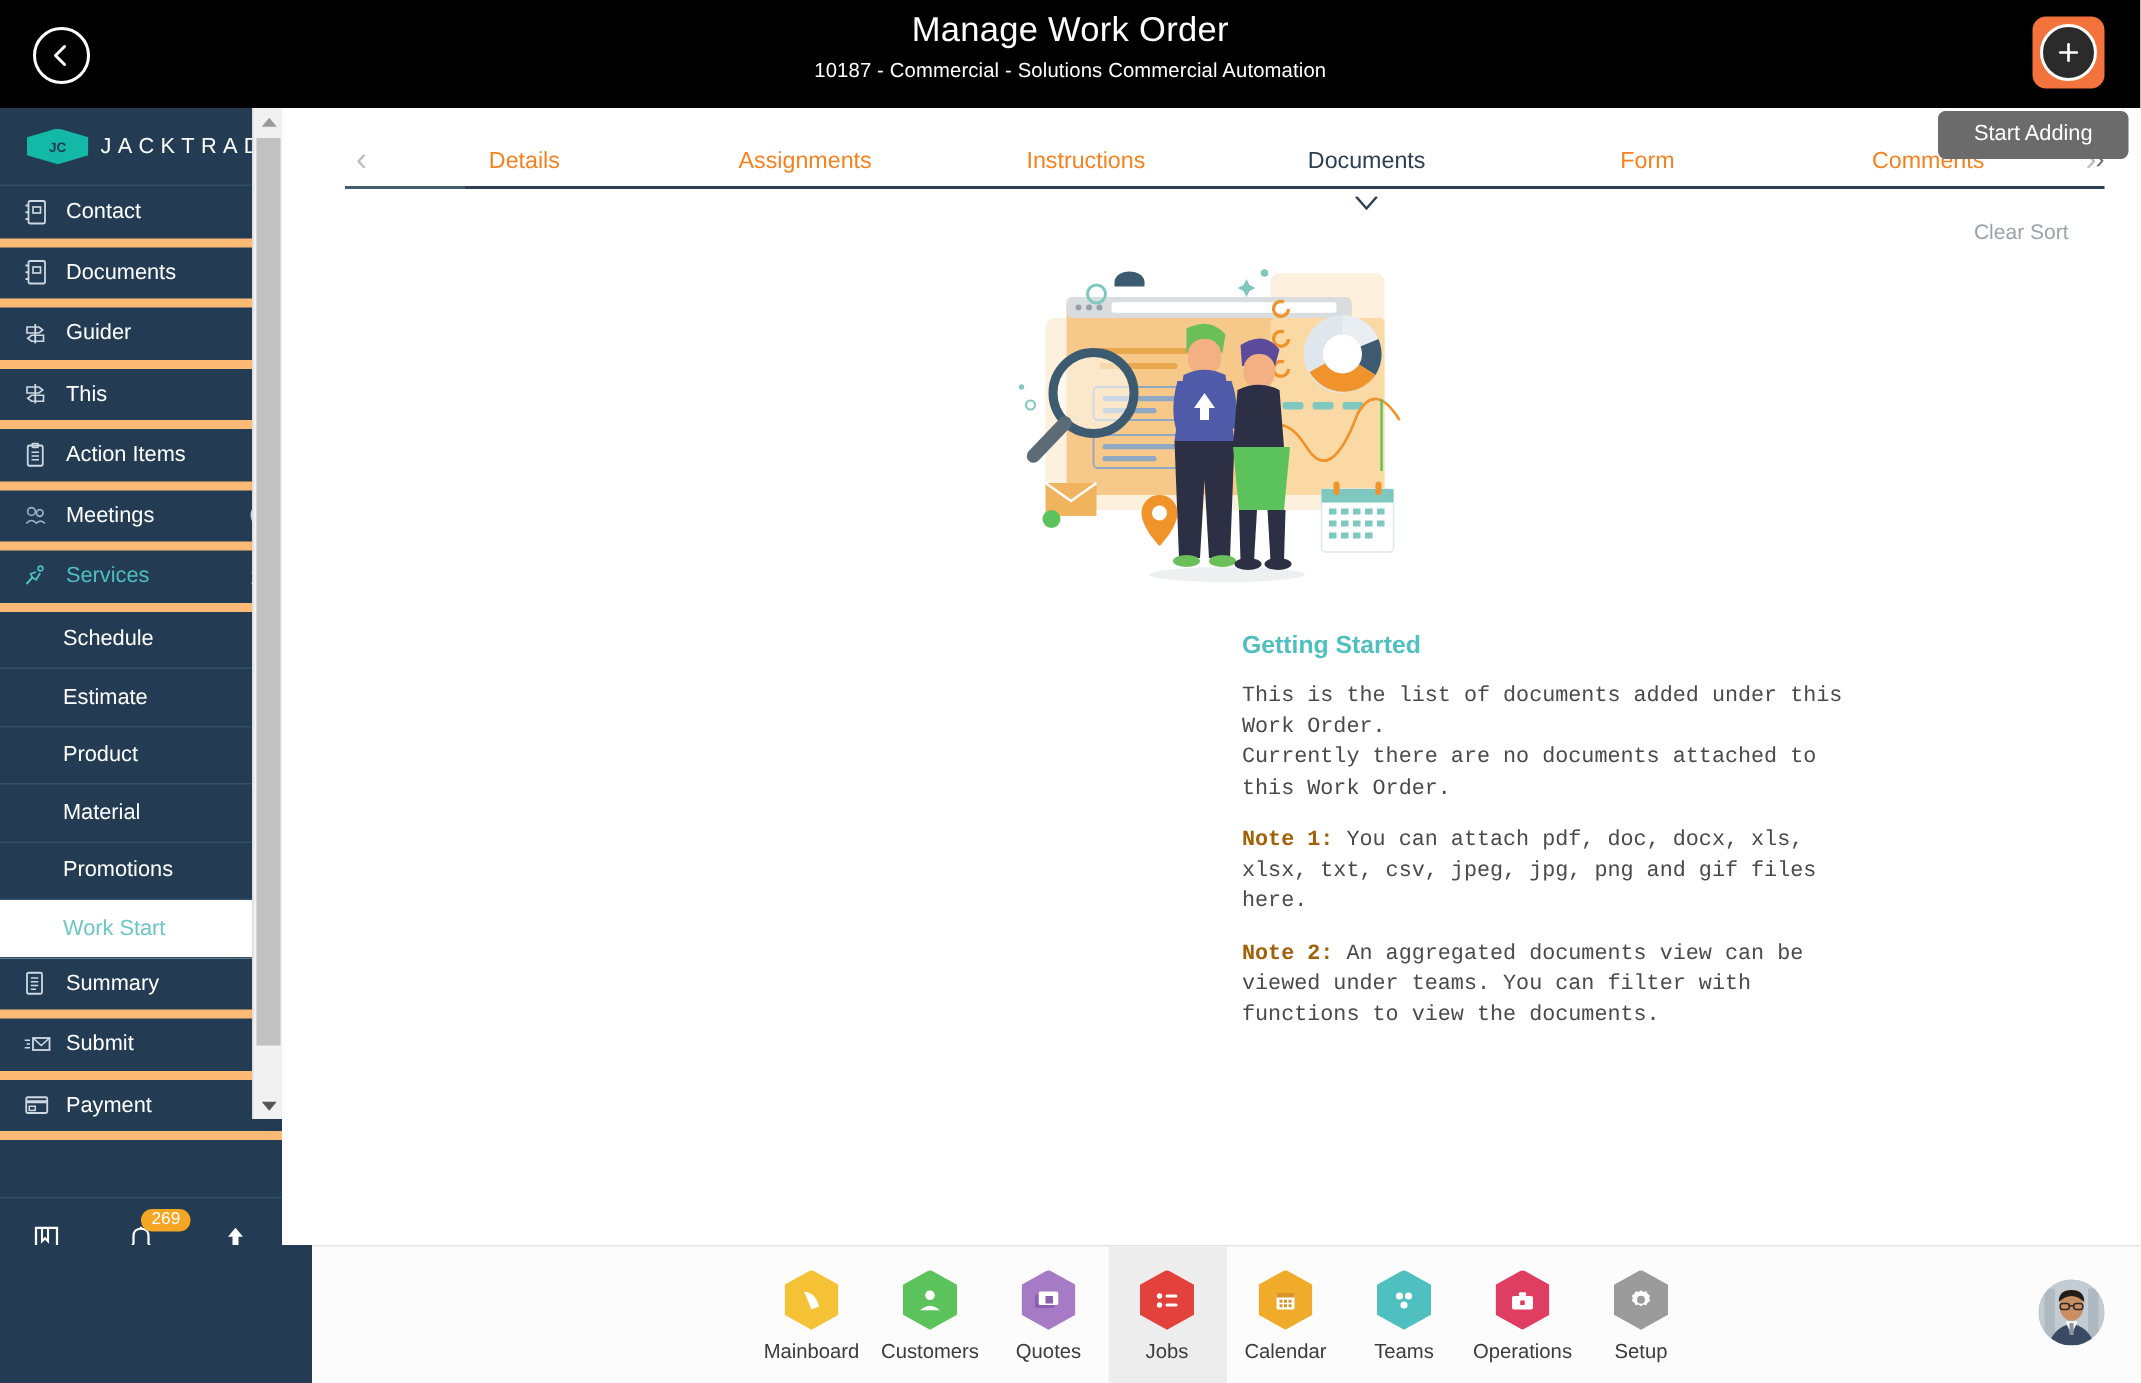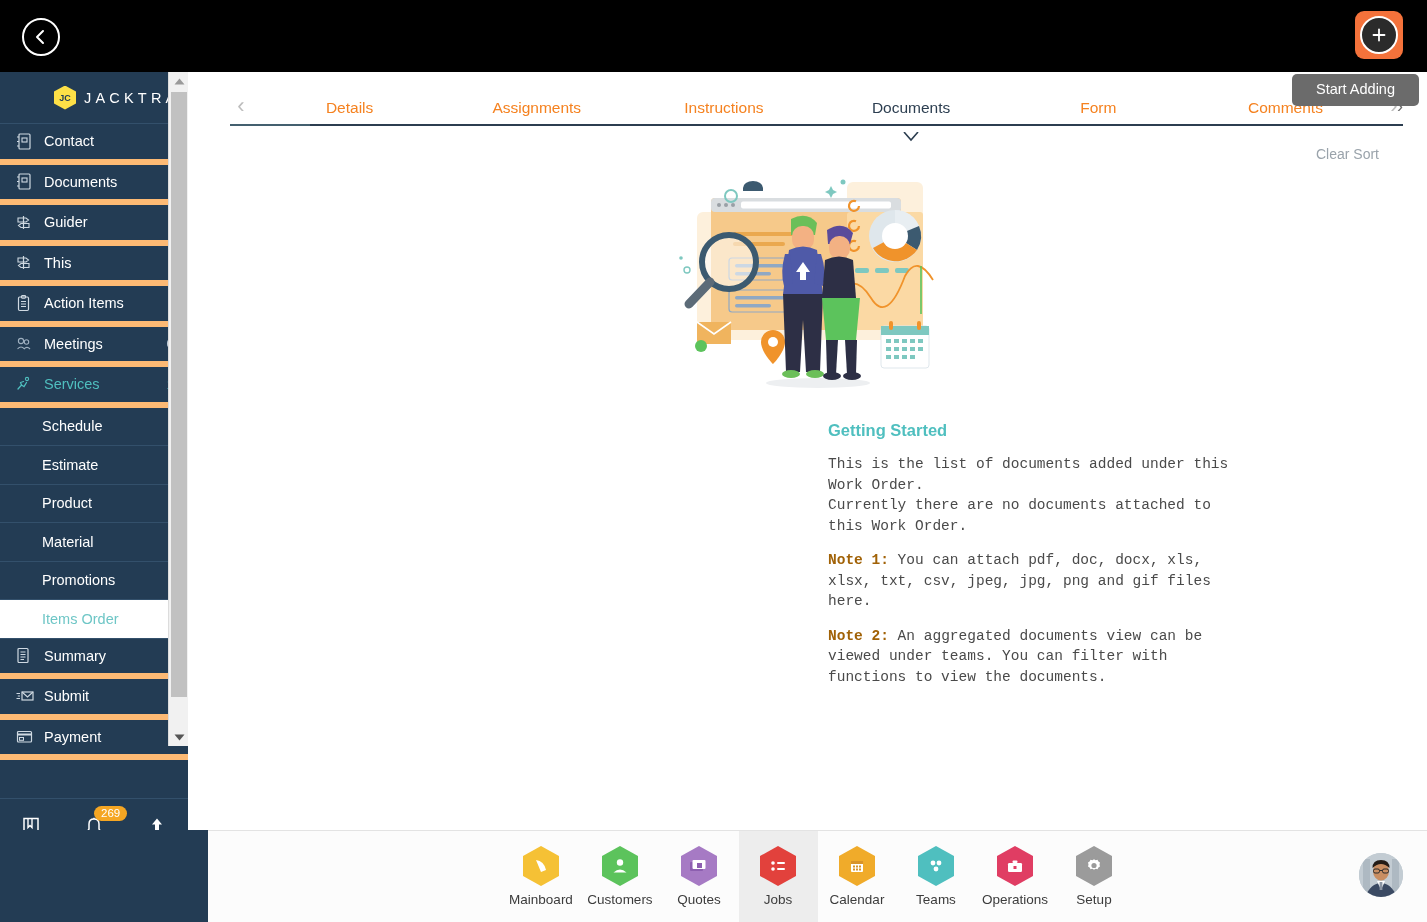--- a/index.html
+++ b/index.html
@@ -60,25 +60,25 @@
     position: absolute; top: 72px; left: 0;
     width: 188px; height: 850px;
     background: #233c54; color: #ffffff;
   }
   .brand {
     height: 52px; display: flex; align-items: center; gap: 8px;
     padding-left: 18px;
     border-bottom: 1px solid #33506b;
   }
   .brand-hex {
-    width: 22px; height: 24px; flex: none;
-    background: #fde047;
+    width: 41px; height: 24px; flex: none;
+    background: #14b8a6;
     clip-path: polygon(50% 0%, 100% 25%, 100% 75%, 50% 100%, 0% 75%, 0% 25%);
     display: flex; align-items: center; justify-content: center;
-    color: #233c54; font-size: 9px; font-weight: bold; margin-left: 36px;
+    color: #233c54; font-size: 9px; font-weight: bold;
   }
   .brand-text { font-size: 14.5px; letter-spacing: 4.2px; font-weight: 500; }
   .brand-tm { font-size: 8px; vertical-align: super; letter-spacing: 0; }
 
   .nav-scroll { height: 674px; overflow: hidden; }
   .nav-item {
     height: 40.5px; display: flex; align-items: center;
     padding: 0 14px 0 16px;
     border-bottom: 6px solid #fdba74;
     font-size: 14.5px; cursor: pointer;
@@ -184,21 +184,21 @@
   }
   .gs-title { color: #4fbfbf; font-size: 16.5px; font-weight: bold; }
   .gs-p { color: #4a4a4a; font-size: 14.5px; line-height: 20.5px; margin-top: 14px; font-family: Liberation Mono, monospace; }
   .gs-p b { color: #a16207; }
 
   
   .bottomnav {
     position: absolute; left: 208px; top: 830px;
     width: 1219px; height: 92px;
     background: #fcfcfc; border-top: 1px solid #e3e3e3;
-    display: flex; align-items: center; justify-content: center;
+    display: flex; align-items: flex-start; justify-content: center;
     position: absolute;
   }
   .bn-items { display: flex; align-items: stretch; height: 92px; }
   .bn-item {
     width: 79px; display: flex; flex-direction: column;
     align-items: center; justify-content: center; gap: 6px;
     cursor: pointer; height: 92px;
   }
   .bn-item.active { background: #ededed; }
   .bn-hex {
@@ -228,20 +228,24 @@
 <body>
 
 <div class="app">
 
   <div class="topbar">
     <div class="back-btn">
       <svg width="16" height="16" viewBox="0 0 16 16">
         <polyline points="10,2 4,8 10,14" fill="none" stroke="#ffffff" stroke-width="2" stroke-linecap="round" stroke-linejoin="round"></polyline>
       </svg>
     </div>
+    <div class="header-center">
+      <div class="header-title">Manage Work Order</div>
+      <div class="header-sub">10187 - Commercial - Solutions Commercial Automation</div>
+    </div>
     <div class="add-btn">
       <div class="add-btn-inner">
         <svg width="18" height="18" viewBox="0 0 18 18">
           <line x1="9" y1="3.5" x2="9" y2="14.5" stroke="#ffffff" stroke-width="1.8" stroke-linecap="round"></line>
           <line x1="3.5" y1="9" x2="14.5" y2="9" stroke="#ffffff" stroke-width="1.8" stroke-linecap="round"></line>
         </svg>
       </div>
     </div>
   </div>
 
@@ -359,21 +363,21 @@
       <div class="nav-sub">
         <span>Product</span>
       </div>
       <div class="nav-sub">
         <span>Material</span>
       </div>
       <div class="nav-sub">
         <span>Promotions</span>
       </div>
       <div class="nav-sub selected">
-        <span>Items Order</span>
+        <span>Work Start</span>
       </div>
 
       <div class="nav-item">
         <span class="ic">
           <svg width="15" height="17" viewBox="0 0 15 17">
               <rect x="2" y="1.5" width="10" height="14" rx="1" fill="none" stroke="#cfd9e2" stroke-width="1.2"></rect>
               <line x1="4.5" y1="5" x2="9.5" y2="5" stroke="#cfd9e2" stroke-width="1"></line>
               <line x1="4.5" y1="7.5" x2="9.5" y2="7.5" stroke="#cfd9e2" stroke-width="1"></line>
               <line x1="4.5" y1="10" x2="9.5" y2="10" stroke="#cfd9e2" stroke-width="1"></line>
               <line x1="4.5" y1="12.5" x2="8" y2="12.5" stroke="#cfd9e2" stroke-width="1"></line>

